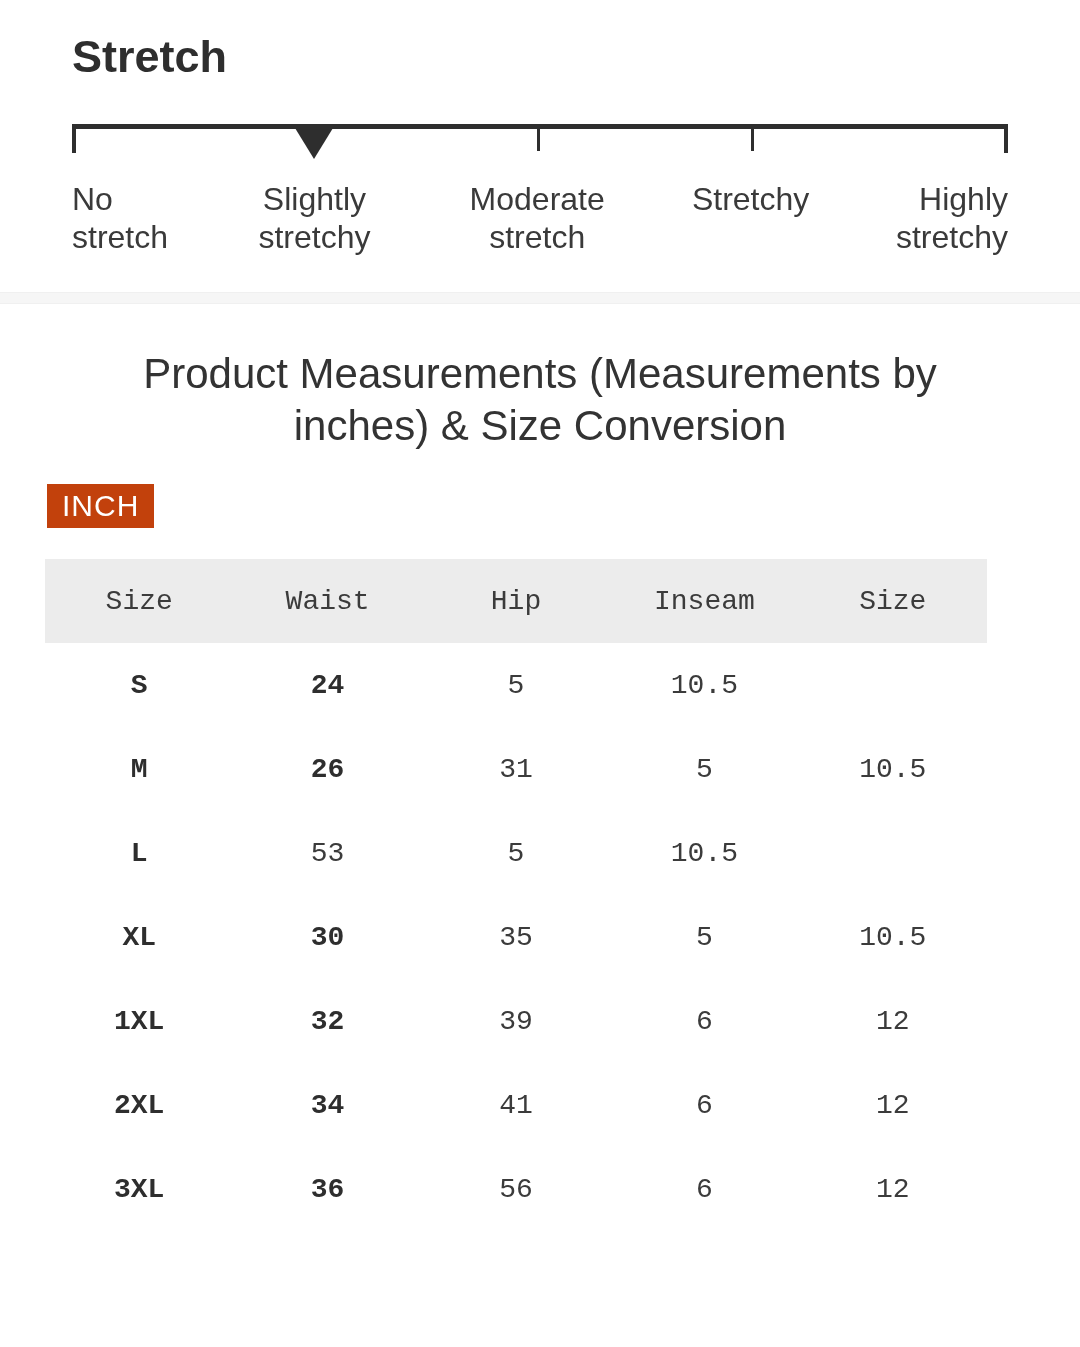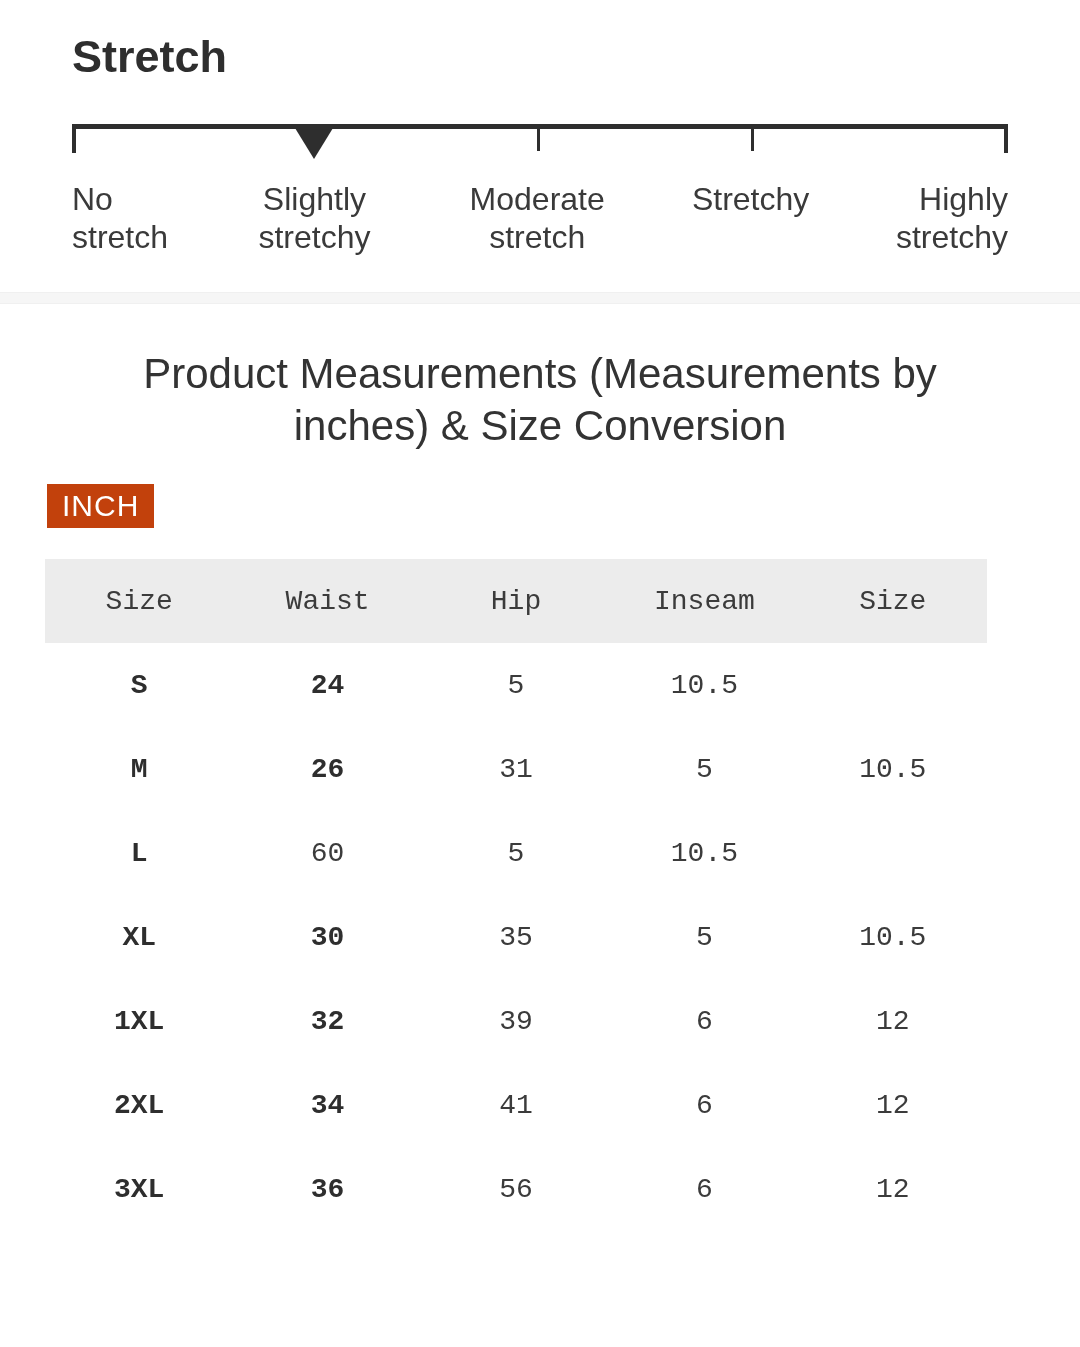--- a/index.html
+++ b/index.html
@@ -178,21 +178,21 @@
         </div>
         <div class="trow">
           <div class="cell bold">M</div>
           <div class="cell bold">26</div>
           <div class="cell">31</div>
           <div class="cell">5</div>
           <div class="cell">10.5</div>
         </div>
         <div class="trow">
           <div class="cell bold">L</div>
-          <div class="cell">60</div>
+          <div class="cell">53</div>
           <div class="cell">5</div>
           <div class="cell">10.5</div>
         </div>
         <div class="trow">
           <div class="cell bold">XL</div>
           <div class="cell bold">30</div>
           <div class="cell">35</div>
           <div class="cell">5</div>
           <div class="cell">10.5</div>
         </div>

